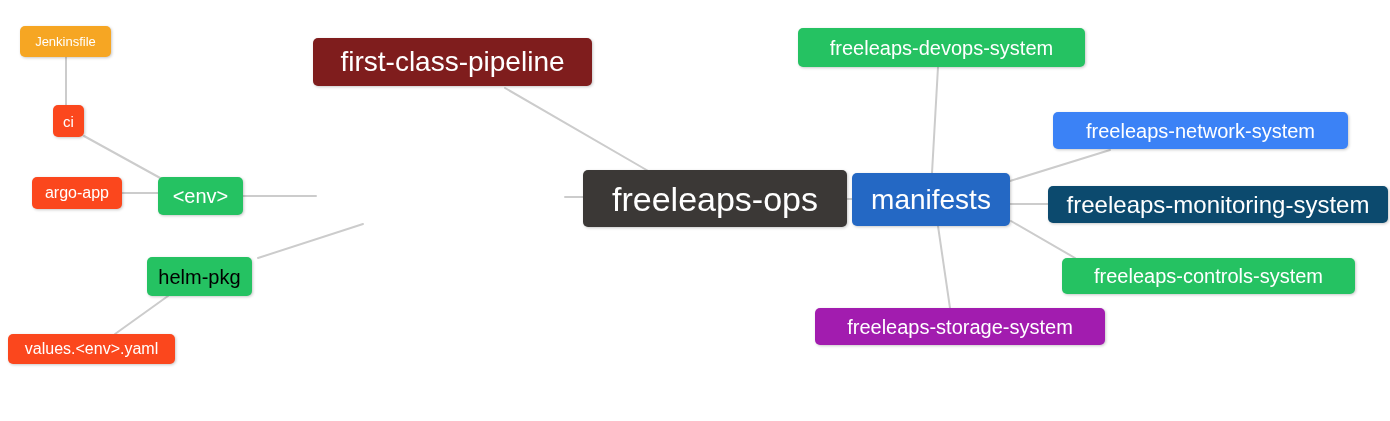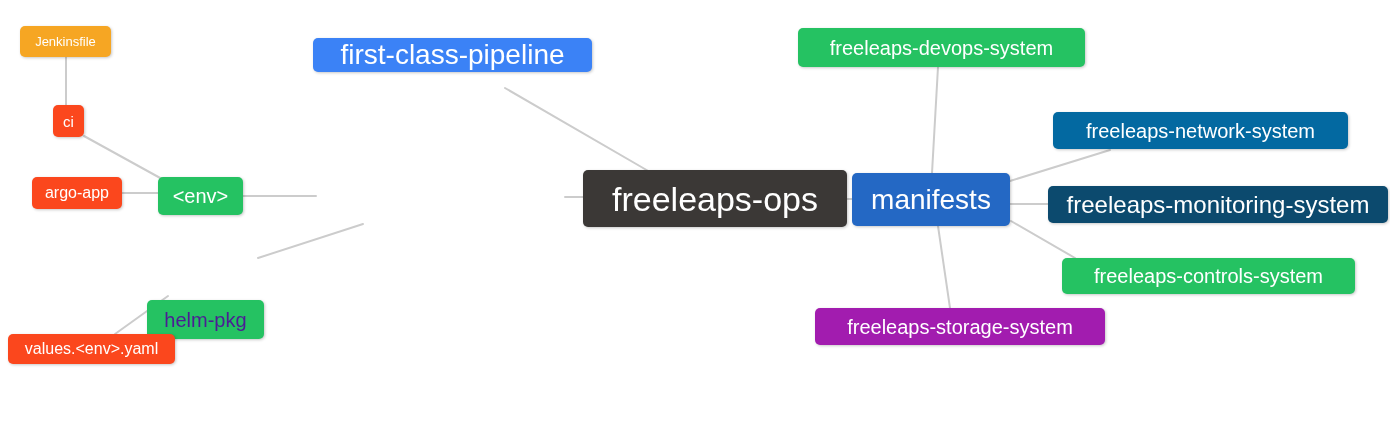--- a/index.html
+++ b/index.html
@@ -54,23 +54,23 @@
       <line x1="932" y1="173" x2="938" y2="67" stroke="#cccccc" stroke-width="2" stroke-linecap="round"></line>
       <line x1="1010" y1="181" x2="1110" y2="150" stroke="#cccccc" stroke-width="2" stroke-linecap="round"></line>
       <line x1="1010" y1="204" x2="1048" y2="204" stroke="#cccccc" stroke-width="2" stroke-linecap="round"></line>
       <line x1="1011" y1="221" x2="1075" y2="258" stroke="#cccccc" stroke-width="2" stroke-linecap="round"></line>
       <line x1="938" y1="226" x2="950" y2="308" stroke="#cccccc" stroke-width="2" stroke-linecap="round"></line>
     </svg>
 <div class="node" style="left: 20px; top: 26px; width: 91px; height: 31px; font-size: 13px; background: rgb(246, 166, 35); color: rgb(255, 255, 255);">Jenkinsfile</div>
     <div class="node" style="left: 53px; top: 105px; width: 31px; height: 32px; font-size: 15px; background: rgb(251, 71, 29); color: rgb(255, 255, 255);">ci</div>
     <div class="node" style="left: 32px; top: 177px; width: 90px; height: 32px; font-size: 16px; background: rgb(251, 71, 29); color: rgb(255, 255, 255);">argo-app</div>
     <div class="node" style="left: 158px; top: 177px; width: 85px; height: 38px; font-size: 20px; background: rgb(37, 194, 98); color: rgb(255, 255, 255);">&lt;env&gt;</div>
-    <div class="node" style="left: 313px; top: 38px; width: 279px; height: 34px; font-size: 28px; background: #3b82f6; color: rgb(255, 255, 255);">first-class-pipeline</div>
+    <div class="node" style="left: 313px; top: 38px; width: 279px; height: 48px; font-size: 28px; background: #7f1d1d; color: rgb(255, 255, 255);">first-class-pipeline</div>
     <div class="node" style="left: 583px; top: 170px; width: 264px; height: 57px; font-size: 34px; background: rgb(59, 56, 54); color: rgb(255, 255, 255);">freeleaps-ops</div>
     <div class="node" style="left: 852px; top: 173px; width: 158px; height: 53px; font-size: 28px; background: rgb(36, 104, 196); color: rgb(255, 255, 255);">manifests</div>
-    <div class="node" style="left: 147px; top: 257px; width: 117px; height: 39px; font-size: 20px; background: rgb(37, 194, 98); color: #4c1d95; margin-top: 43px;">helm-pkg</div>
+    <div class="node" style="left: 147px; top: 257px; width: 105px; height: 39px; font-size: 20px; background: rgb(37, 194, 98); color: #000000;">helm-pkg</div>
     <div class="node" style="left: 8px; top: 334px; width: 167px; height: 30px; font-size: 16px; background: rgb(251, 71, 29); color: rgb(255, 255, 255);">values.&lt;env&gt;.yaml</div>
     <div class="node" style="left: 798px; top: 28px; width: 287px; height: 39px; font-size: 20px; background: rgb(37, 194, 98); color: rgb(255, 255, 255);">freeleaps-devops-system</div>
-    <div class="node" style="left: 1053px; top: 112px; width: 295px; height: 37px; font-size: 20px; background: #0369a1; color: rgb(255, 255, 255);">freeleaps-network-system</div>
+    <div class="node" style="left: 1053px; top: 112px; width: 295px; height: 37px; font-size: 20px; background: #3b82f6; color: rgb(255, 255, 255);">freeleaps-network-system</div>
     <div class="node" style="left: 1048px; top: 186px; width: 340px; height: 37px; font-size: 24px; background: #0c4a6e; color: rgb(255, 255, 255);">freeleaps-monitoring-system</div>
     <div class="node" style="left: 1062px; top: 258px; width: 293px; height: 36px; font-size: 20px; background: rgb(37, 194, 98); color: rgb(255, 255, 255);">freeleaps-controls-system</div>
     <div class="node" style="left: 815px; top: 308px; width: 290px; height: 37px; font-size: 20px; background: #a21caf; color: rgb(255, 255, 255);">freeleaps-storage-system</div>
   </div>
 
 </body></html>

